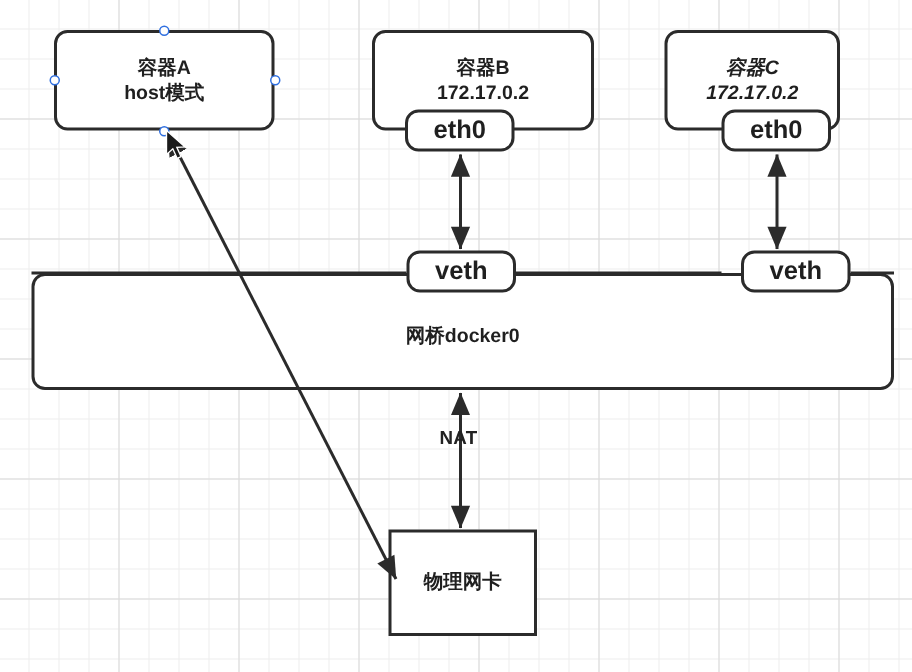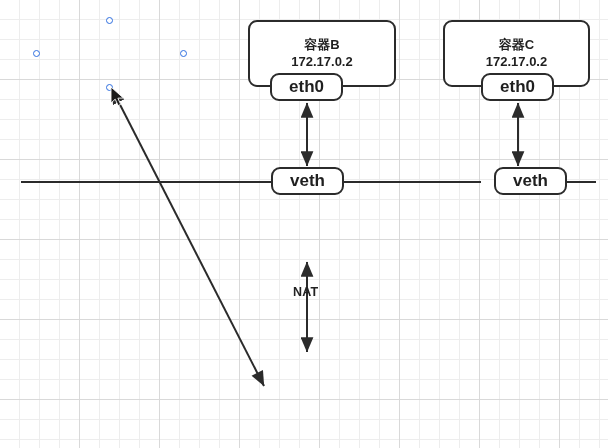--- a/index.html
+++ b/index.html
@@ -101,52 +101,62 @@
     position: absolute;
     z-index: 20;
     pointer-events: none;
   }
 </style>
 </head>
 <body>
 
 <div id="canvas">
 
+  <div class="node rounded bridge-box" style="left:21px; top:182px; width:575px; height:78px;">
+    <span>网桥docker0</span>
+  </div>
 
   <div class="hline" style="left:21px;  top:181px; width:250px;"></div>
   <div class="hline" style="left:343px; top:181px; width:138px;"></div>
   <div class="hline" style="left:567px; top:181px; width:29px;"></div>
 
+  <div class="node rounded container-box" style="left:36px; top:20px; width:147px; height:67px;">
+    <span>容器A</span>
+    <span class="line2">host模式</span>
+  </div>
 
   <div class="node rounded container-box" style="left:248px; top:20px; width:148px; height:67px;">
     <span>容器B</span>
     <span class="line2">172.17.0.2</span>
   </div>
 
-  <div class="node rounded container-box" style="left:443px; top:20px; width:147px; height:67px;">
+  <div class="node rounded container-box" style="left:443px; top:20px; width:117px; height:67px;font-style:italic;">
     <span>容器C</span>
     <span class="line2">172.17.0.2</span>
   </div>
 
   <div class="node rounded iface-box" style="left:270px; top:73px; width:73px; height:28px;">
     <span>eth0</span>
   </div>
 
   <div class="node rounded iface-box" style="left:481px; top:73px; width:73px; height:28px;">
     <span>eth0</span>
   </div>
 
   <div class="node rounded iface-box" style="left:271px; top:167px; width:73px; height:28px;">
     <span>veth</span>
   </div>
 
   <div class="node rounded iface-box" style="left:494px; top:167px; width:73px; height:28px;">
     <span>veth</span>
   </div>
 
+  <div class="node square nic-box" style="left:259px; top:353px; width:99px; height:71px;">
+    <span>物理网卡</span>
+  </div>
 
   <svg class="edges" viewBox="0 0 608 448">
     <defs>
       <marker id="arrow-end" markerWidth="9" markerHeight="9" refX="7.4" refY="3.2" orient="auto" markerUnits="strokeWidth">
         <path d="M0,0 L7.6,3.2 L0,6.4 z" fill="#2b2b2b"></path>
       </marker>
       <marker id="arrow-start" markerWidth="9" markerHeight="9" refX="0.2" refY="3.2" orient="auto" markerUnits="strokeWidth">
         <path d="M7.6,0 L0,3.2 L7.6,6.4 z" fill="#2b2b2b"></path>
       </marker>
     </defs>

